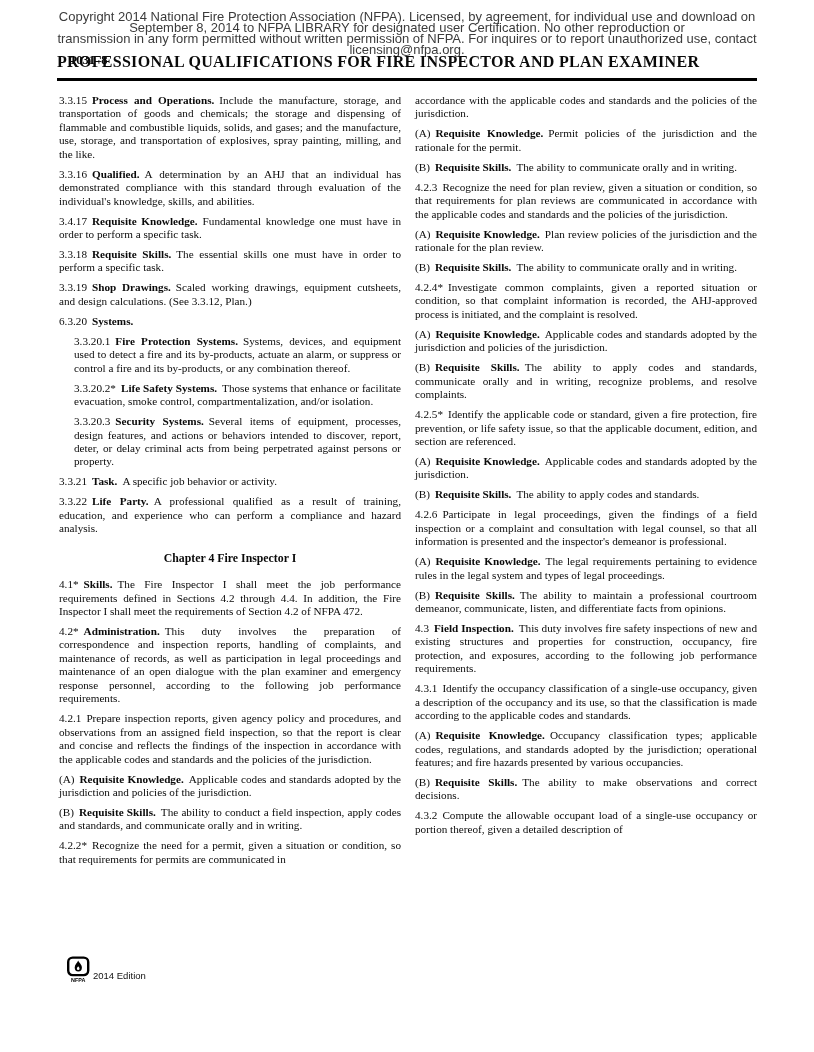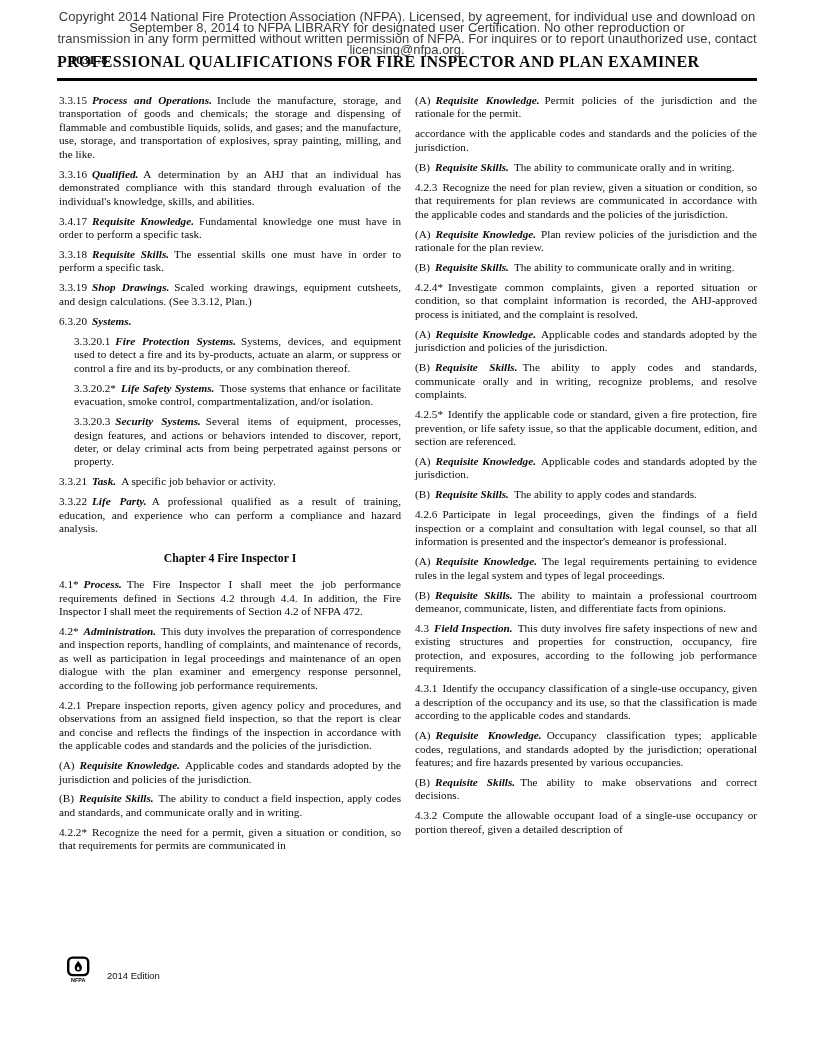--- a/index.html
+++ b/index.html
@@ -33,32 +33,32 @@
   }
   
   .cols{
     position:absolute;top:94px;left:59px;width:698px;
     display:flex;gap:14px;
   }
   .col{width:342px;font-size:11.2px;line-height:13.45px;text-align:justify;}
   .para{margin:0 0 6.5px 0;}
   .para.indent{margin-left:15px;}
   .num{font-weight:normal;margin-right:5px;white-space:nowrap;}
-  .term{font-weight:bold;margin-right:5px;font-style:italic;}
+  .term{font-weight:bold;margin-right:5px;}
   .term.bi{}
   .note{}
   .chapter{
     text-align:center;font-weight:bold;font-size:11.8px;
     margin:16px 0 13px 0;
   }
   .chapter .chapter-title{margin-left:3px;}
   
   .footer{
     position:absolute;top:956px;left:66px;
-    display:flex;align-items:flex-end;gap:16px;
+    display:flex;align-items:flex-end;gap:2px;
     font-family:"Liberation Sans", sans-serif;
     font-size:9.5px;color:#111;
   }
   .nfpa-logo{display:block;}
   .edition{padding-bottom:2px;}
 </style>
 </head>
 <body>
 
 <div class="copyright">
@@ -78,30 +78,30 @@
       <p class="para"><span class="num">3.4.17</span><span class="term">Requisite Knowledge.</span><span>Fundamental knowledge one must have in order to perform a specific task.</span></p>
       <p class="para"><span class="num">3.3.18</span><span class="term">Requisite Skills.</span><span>The essential skills one must have in order to perform a specific task.</span></p>
       <p class="para"><span class="num">3.3.19</span><span class="term">Shop Drawings.</span><span>Scaled working drawings, equipment cutsheets, and design calculations.</span><span class="note"> (See 3.3.12, Plan.)</span></p>
       <p class="para"><span class="num">6.3.20</span><span class="term">Systems.</span></p>
       <p class="para indent"><span class="num">3.3.20.1</span><span class="term bi">Fire Protection Systems.</span><span>Systems, devices, and equipment used to detect a fire and its by-products, actuate an alarm, or suppress or control a fire and its by-products, or any combination thereof.</span></p>
       <p class="para indent"><span class="num">3.3.20.2*</span><span class="term bi">Life Safety Systems.</span><span>Those systems that enhance or facilitate evacuation, smoke control, compartmentalization, and/or isolation.</span></p>
       <p class="para indent"><span class="num">3.3.20.3</span><span class="term bi">Security Systems.</span><span>Several items of equipment, processes, design features, and actions or behaviors intended to discover, report, deter, or delay criminal acts from being perpetrated against persons or property.</span></p>
       <p class="para"><span class="num">3.3.21</span><span class="term">Task.</span><span>A specific job behavior or activity.</span></p>
       <p class="para"><span class="num">3.3.22</span><span class="term">Life Party.</span><span>A professional qualified as a result of training, education, and experience who can perform a compliance and hazard analysis.</span></p>
       <div class="chapter"><span>Chapter 4</span><span class="chapter-title">Fire Inspector I</span></div>
-      <p class="para"><span class="num">4.1*</span><span class="term">Process.</span><span>The Fire Inspector I shall meet the job performance requirements defined in Sections 4.2 through 4.4. In addition, the Fire Inspector I shall meet the requirements of Section 4.2 of NFPA 472.</span></p>
+      <p class="para"><span class="num">4.1*</span><span class="term">Skills.</span><span>The Fire Inspector I shall meet the job performance requirements defined in Sections 4.2 through 4.4. In addition, the Fire Inspector I shall meet the requirements of Section 4.2 of NFPA 472.</span></p>
       <p class="para"><span class="num">4.2*</span><span class="term">Administration.</span><span>This duty involves the preparation of correspondence and inspection reports, handling of complaints, and maintenance of records, as well as participation in legal proceedings and maintenance of an open dialogue with the plan examiner and emergency response personnel, according to the following job performance requirements.</span></p>
       <p class="para"><span class="num">4.2.1</span><span>Prepare inspection reports, given agency policy and procedures, and observations from an assigned field inspection, so that the report is clear and concise and reflects the findings of the inspection in accordance with the applicable codes and standards and the policies of the jurisdiction.</span></p>
       <p class="para"><span class="num">(A)</span><span class="term">Requisite Knowledge.</span><span>Applicable codes and standards adopted by the jurisdiction and policies of the jurisdiction.</span></p>
       <p class="para"><span class="num">(B)</span><span class="term">Requisite Skills.</span><span>The ability to conduct a field inspection, apply codes and standards, and communicate orally and in writing.</span></p>
       <p class="para"><span class="num">4.2.2*</span><span>Recognize the need for a permit, given a situation or condition, so that requirements for permits are communicated in</span></p>
     </div>
   <div class="col" id="col-right">
+      <p class="para"><span>accordance with the applicable codes and standards and the policies of the jurisdiction.</span></p>
       <p class="para"><span class="num">(A)</span><span class="term">Requisite Knowledge.</span><span>Permit policies of the jurisdiction and the rationale for the permit.</span></p>
-      <p class="para"><span>accordance with the applicable codes and standards and the policies of the jurisdiction.</span></p>
       <p class="para"><span class="num">(B)</span><span class="term">Requisite Skills.</span><span>The ability to communicate orally and in writing.</span></p>
       <p class="para"><span class="num">4.2.3</span><span>Recognize the need for plan review, given a situation or condition, so that requirements for plan reviews are communicated in accordance with the applicable codes and standards and the policies of the jurisdiction.</span></p>
       <p class="para"><span class="num">(A)</span><span class="term">Requisite Knowledge.</span><span>Plan review policies of the jurisdiction and the rationale for the plan review.</span></p>
       <p class="para"><span class="num">(B)</span><span class="term">Requisite Skills.</span><span>The ability to communicate orally and in writing.</span></p>
       <p class="para"><span class="num">4.2.4*</span><span>Investigate common complaints, given a reported situation or condition, so that complaint information is recorded, the AHJ-approved process is initiated, and the complaint is resolved.</span></p>
       <p class="para"><span class="num">(A)</span><span class="term">Requisite Knowledge.</span><span>Applicable codes and standards adopted by the jurisdiction and policies of the jurisdiction.</span></p>
       <p class="para"><span class="num">(B)</span><span class="term">Requisite Skills.</span><span>The ability to apply codes and standards, communicate orally and in writing, recognize problems, and resolve complaints.</span></p>
       <p class="para"><span class="num">4.2.5*</span><span>Identify the applicable code or standard, given a fire protection, fire prevention, or life safety issue, so that the applicable document, edition, and section are referenced.</span></p>
       <p class="para"><span class="num">(A)</span><span class="term">Requisite Knowledge.</span><span>Applicable codes and standards adopted by the jurisdiction.</span></p>
       <p class="para"><span class="num">(B)</span><span class="term">Requisite Skills.</span><span>The ability to apply codes and standards.</span></p>

